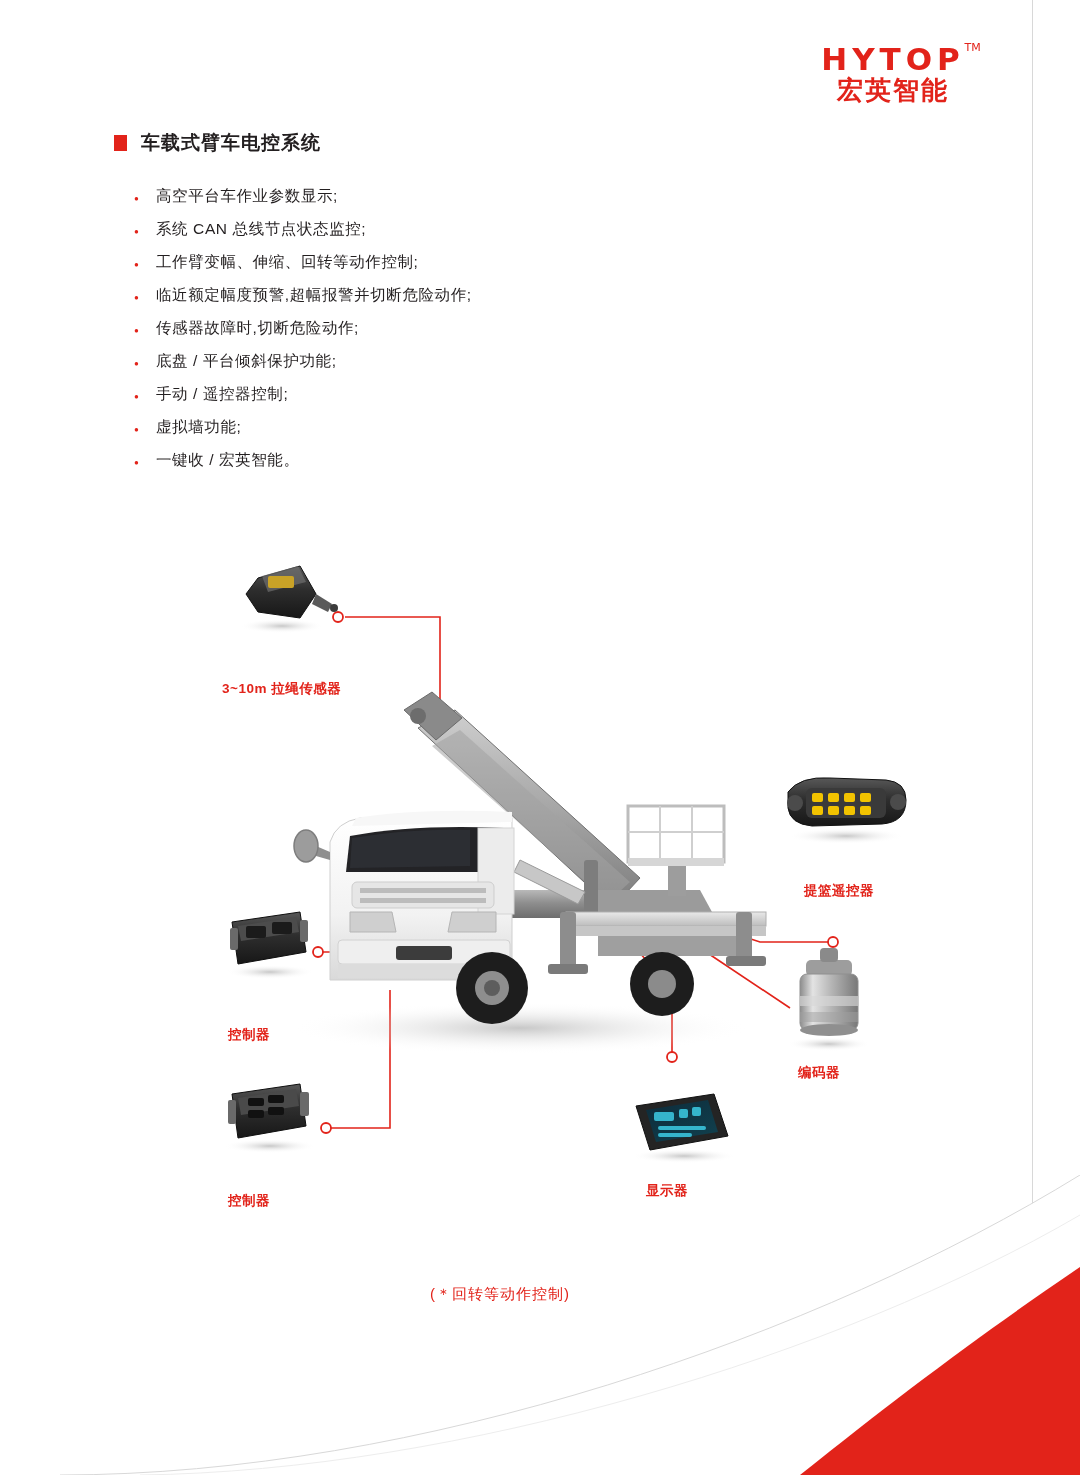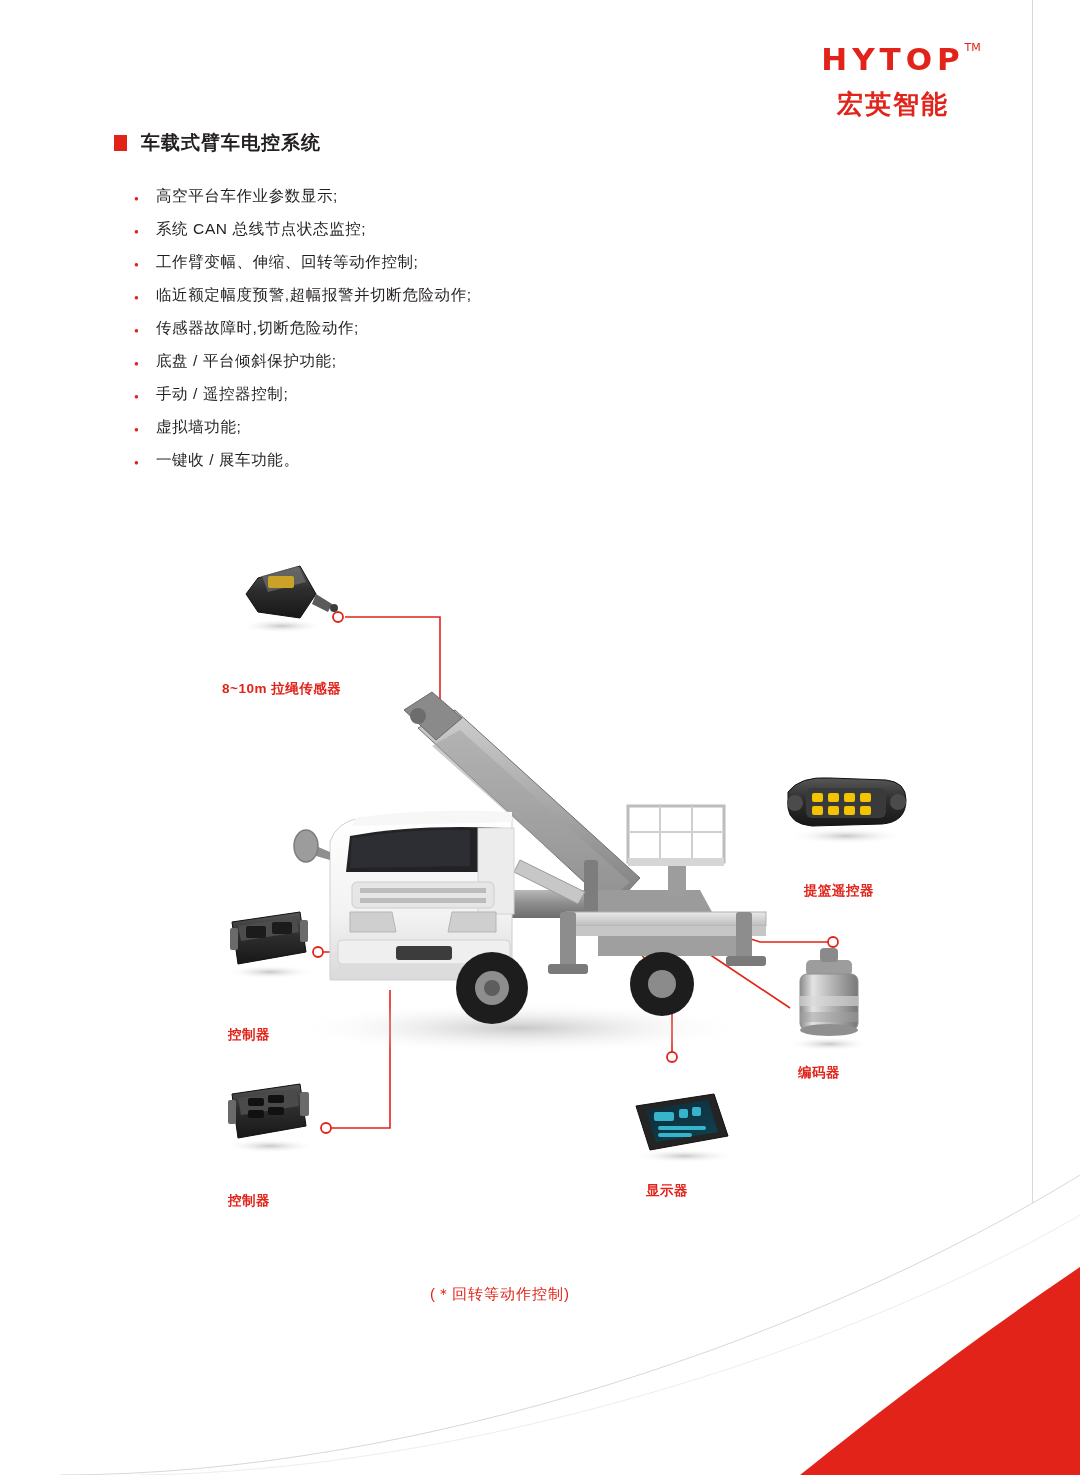--- a/index.html
+++ b/index.html
@@ -56,21 +56,21 @@
   }
   .logo-tm {
     position: absolute;
     top: -2px;
     right: -16px;
     font-size: 11px;
     letter-spacing: 0;
     font-weight: normal;
   }
   .logo-cn {
-    margin-top: 16px;
+    margin-top: 2px;
     font-size: 26px;
     font-weight: bold;
     letter-spacing: 2px;
     line-height: 1;
   }
 
   
   .heading {
     position: absolute;
     left: 114px;
@@ -207,21 +207,21 @@
   <div class="bullet-row">
     <span class="bullet-dot"></span>
     <span class="bullet-text">手动 / 遥控器控制;</span>
   </div>
   <div class="bullet-row">
     <span class="bullet-dot"></span>
     <span class="bullet-text">虚拟墙功能;</span>
   </div>
   <div class="bullet-row">
     <span class="bullet-dot"></span>
-    <span class="bullet-text">一键收 / 展车功能。</span>
+    <span class="bullet-text">一键收 / 宏英智能。</span>
   </div>
 </div>
 
 <div class="diagram">
 
   <svg width="1080" height="700" viewBox="0 0 1080 700">
     <defs>
       <linearGradient id="bodyGrad" x1="0" y1="0" x2="0" y2="1">
         <stop offset="0%" stop-color="#ffffff"></stop>
         <stop offset="60%" stop-color="#f2f2f2"></stop>
@@ -427,21 +427,21 @@
         <rect x="654" y="552" width="20" height="9" rx="2"></rect>
         <rect x="679" y="549" width="9" height="9" rx="2"></rect>
         <rect x="692" y="547" width="9" height="9" rx="2"></rect>
         <rect x="658" y="566" width="48" height="4" rx="2"></rect>
         <rect x="658" y="573" width="34" height="4" rx="2"></rect>
       </g>
       <ellipse cx="684" cy="596" rx="52" ry="7" fill="url(#shadowGrad)"></ellipse>
     </g>
   </svg>
 
-  <div class="callout" style="left:222px; top:120px;">8~10m 拉绳传感器</div>
+  <div class="callout" style="left:222px; top:120px;">3~10m 拉绳传感器</div>
   <div class="callout" style="left:804px; top:322px;">提篮遥控器</div>
   <div class="callout" style="left:228px; top:466px;">控制器</div>
   <div class="callout" style="left:228px; top:632px;">控制器</div>
   <div class="callout" style="left:798px; top:504px;">编码器</div>
   <div class="callout" style="left:646px; top:622px;">显示器</div>
 </div>
 
 <div class="footnote">(＊回转等动作控制)</div>
 
 </body></html>

